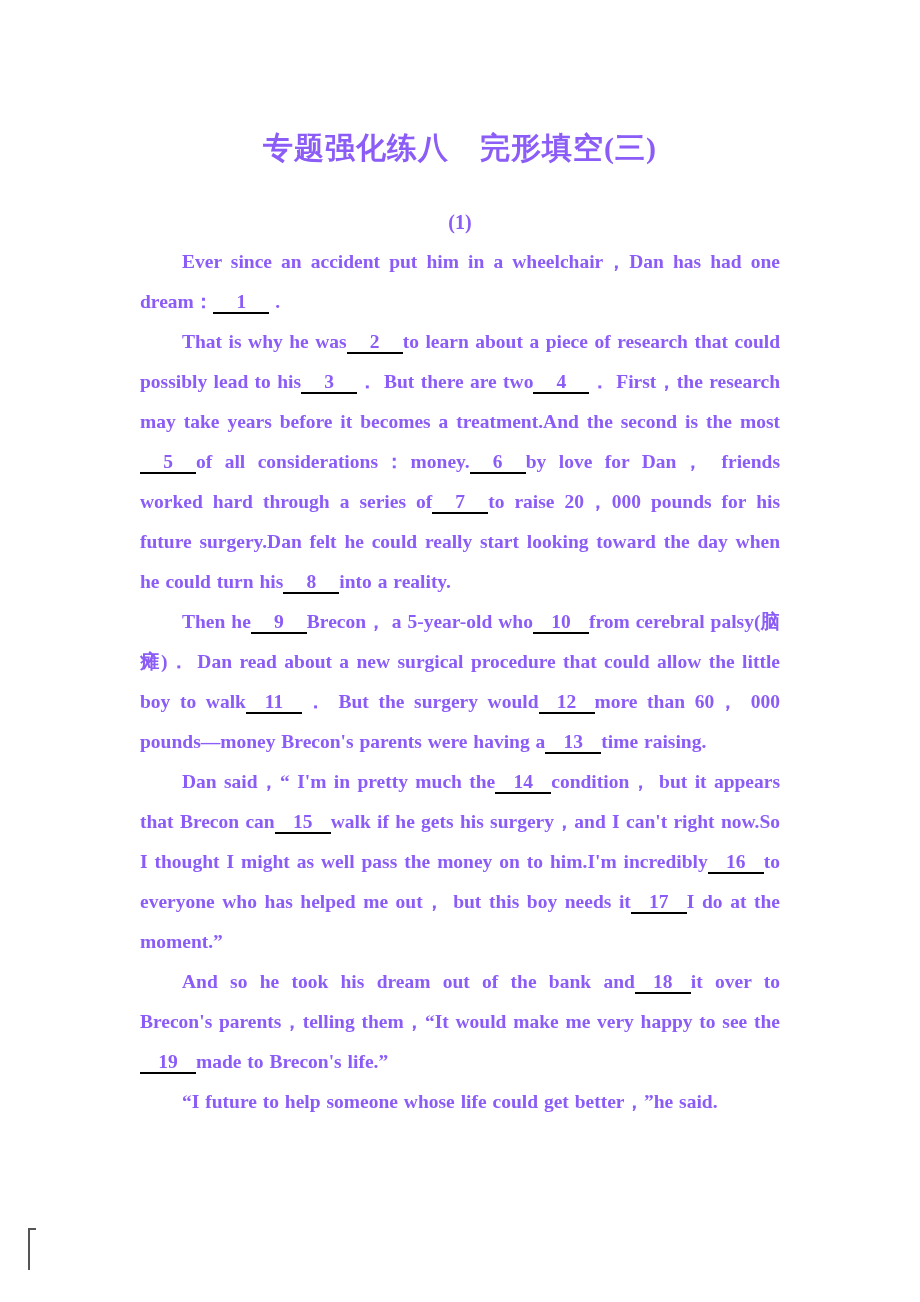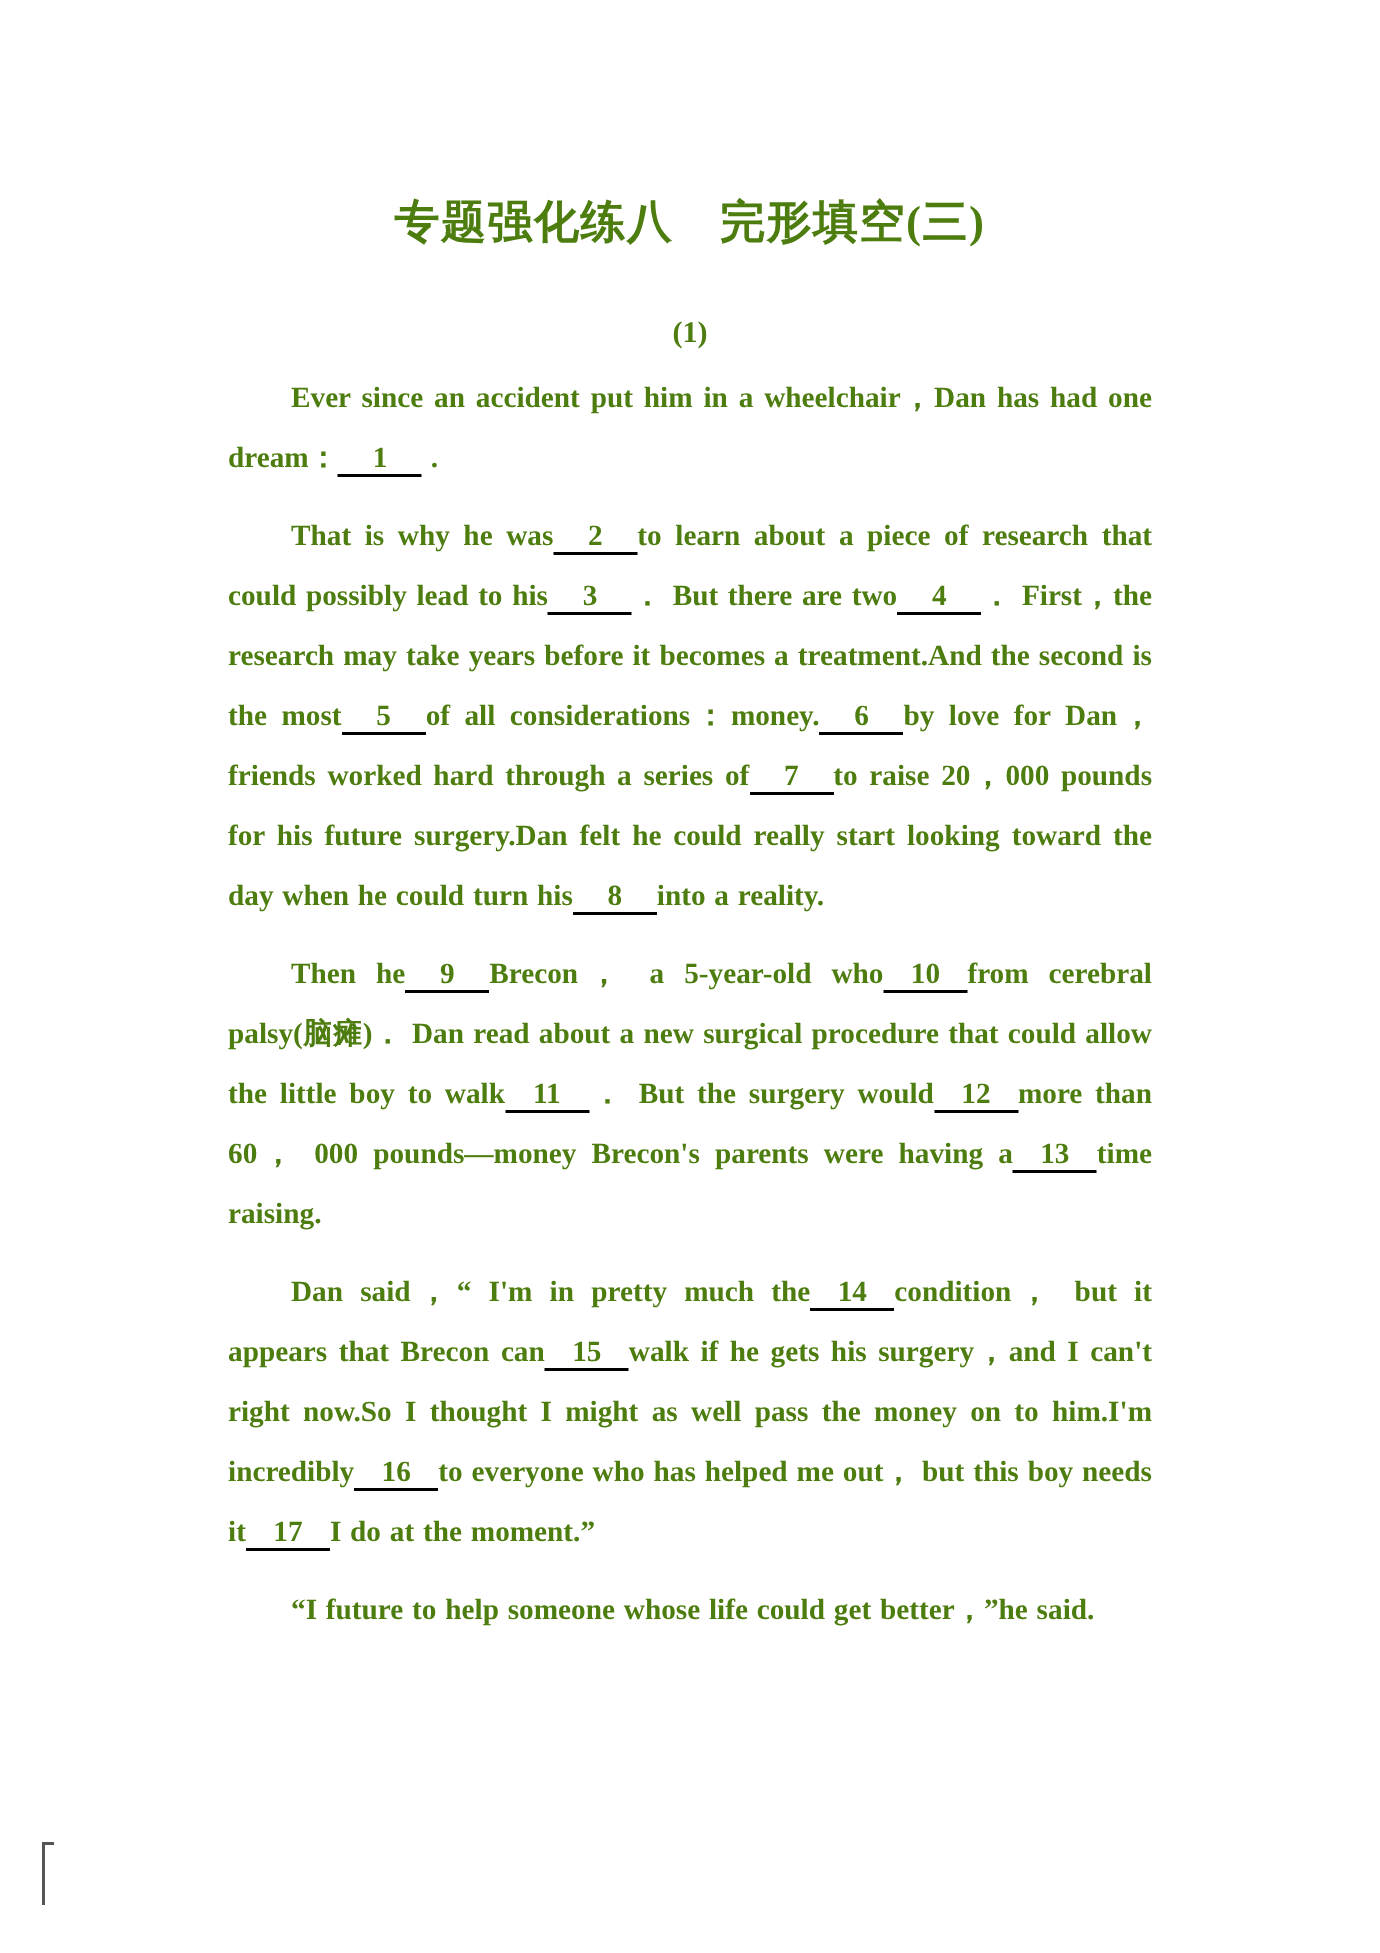--- a/index.html
+++ b/index.html
@@ -8,41 +8,41 @@
     background: #ffffff;
   }
   .page {
     position: relative;
     width: 920px;
     height: 1302px;
     background: #ffffff;
     overflow: hidden;
     font-family: "Liberation Serif", "DejaVu Serif", serif;
     font-weight: bold;
-    color: #4d7c0f;
+    color: #8b5cf6;
   }
   .content {
     padding: 128px 140px 0 140px;
   }
   .doc-title {
     margin: 0 0 42px 0;
     text-align: center;
     font-size: 30px;
     font-weight: bold;
     letter-spacing: 1px;
     white-space: pre;
   }
   .section-label {
     margin: 0 0 8px 0;
     text-align: center;
     font-size: 20px;
     font-weight: bold;
   }
   .passage p.para {
-    margin: 12px;
+    margin: 0;
     font-size: 19.5px;
     line-height: 40px;
     text-align: justify;
     text-indent: 42px;
     word-spacing: 1px;
   }
   .blank {
     display: inline-block;
     text-indent: 0;
     min-width: 38px;
@@ -75,17 +75,18 @@
 
 <div class="page">
   <div class="content">
     <h1 class="doc-title">专题强化练八　完形填空(三)</h1>
     <div class="section-label">(1)</div>
     <div class="passage">
         <p class="para"><span>Ever since an accident put him in a wheelchair，Dan has had one dream：</span><span class="blank">1</span><span> .</span></p>
         <p class="para"><span>That is why he was</span><span class="blank">2</span><span>to learn about a piece of research that could possibly lead to his</span><span class="blank">3</span><span>． But there are two</span><span class="blank">4</span><span>． First，the research may take years before it becomes a treatment.And the second is the most</span><span class="blank">5</span><span>of all considerations：money.</span><span class="blank">6</span><span>by love for Dan， friends worked hard through a series of</span><span class="blank">7</span><span>to raise 20，000 pounds for his future surgery.Dan felt he could really start looking toward the day when he could turn his</span><span class="blank">8</span><span>into a reality.</span></p>
         <p class="para"><span>Then he</span><span class="blank">9</span><span>Brecon， a 5-year-old who</span><span class="blank">10</span><span>from cerebral palsy(脑瘫)． Dan read about a new surgical procedure that could allow the little boy to walk</span><span class="blank">11</span><span>． But the surgery would</span><span class="blank">12</span><span>more than 60， 000 pounds—money Brecon's parents were having a</span><span class="blank">13</span><span>time raising.</span></p>
         <p class="para"><span>Dan said，“ I'm in pretty much the</span><span class="blank">14</span><span>condition， but it appears that Brecon can</span><span class="blank">15</span><span>walk if he gets his surgery，and I can't right now.So I thought I might as well pass the money on to him.I'm incredibly</span><span class="blank">16</span><span>to everyone who has helped me out， but this boy needs it</span><span class="blank">17</span><span>I do at the moment.”</span></p>
+        <p class="para"><span>And so he took his dream out of the bank and</span><span class="blank">18</span><span>it over to Brecon's parents，telling them，“It would make me very happy to see the</span><span class="blank">19</span><span>made to Brecon's life.”</span></p>
         <p class="para"><span>“I future to help someone whose life could get better，”he said.</span></p>
       </div>
   </div>
   <div class="scan-artifact"></div>
 </div>
 
 </body></html>

